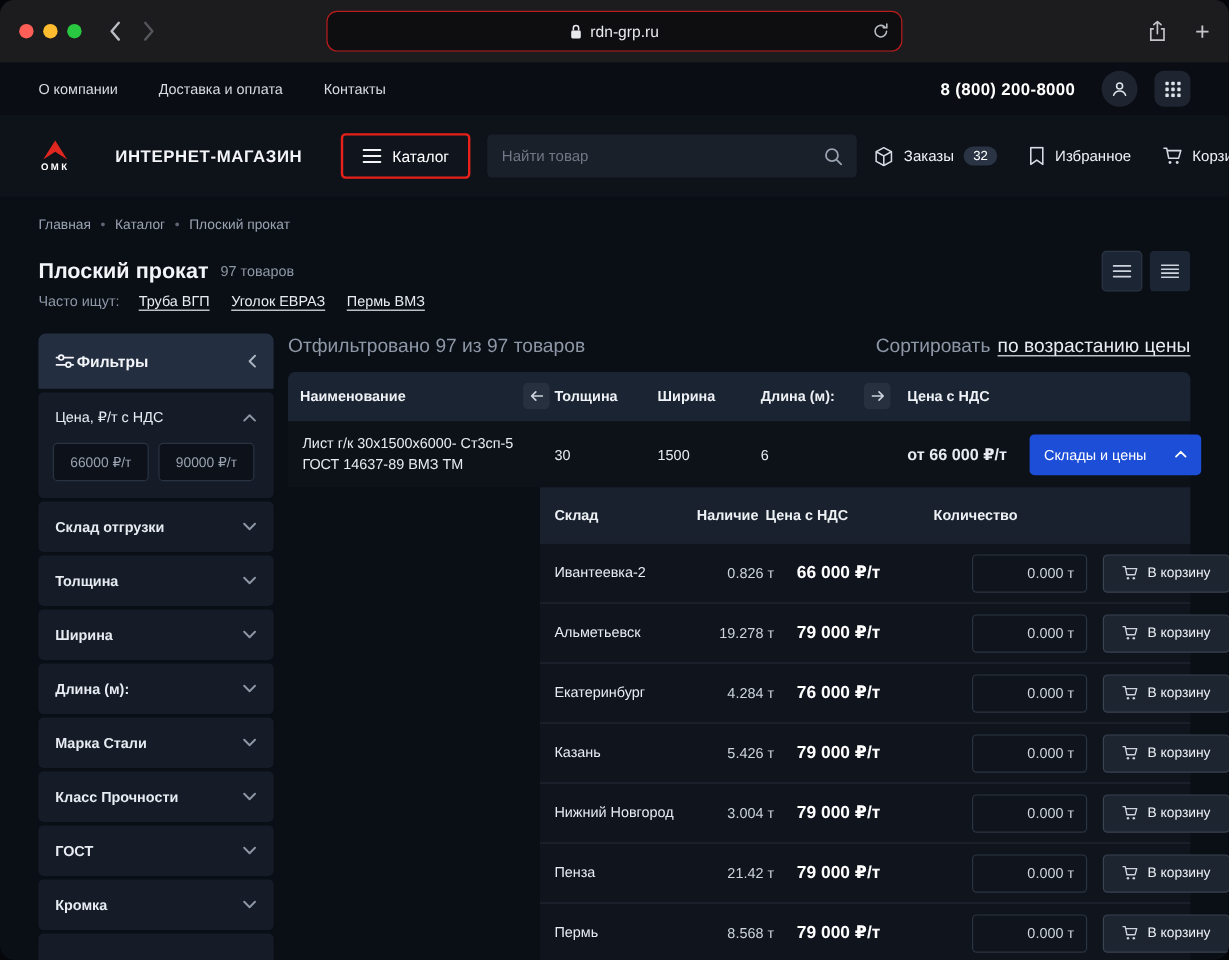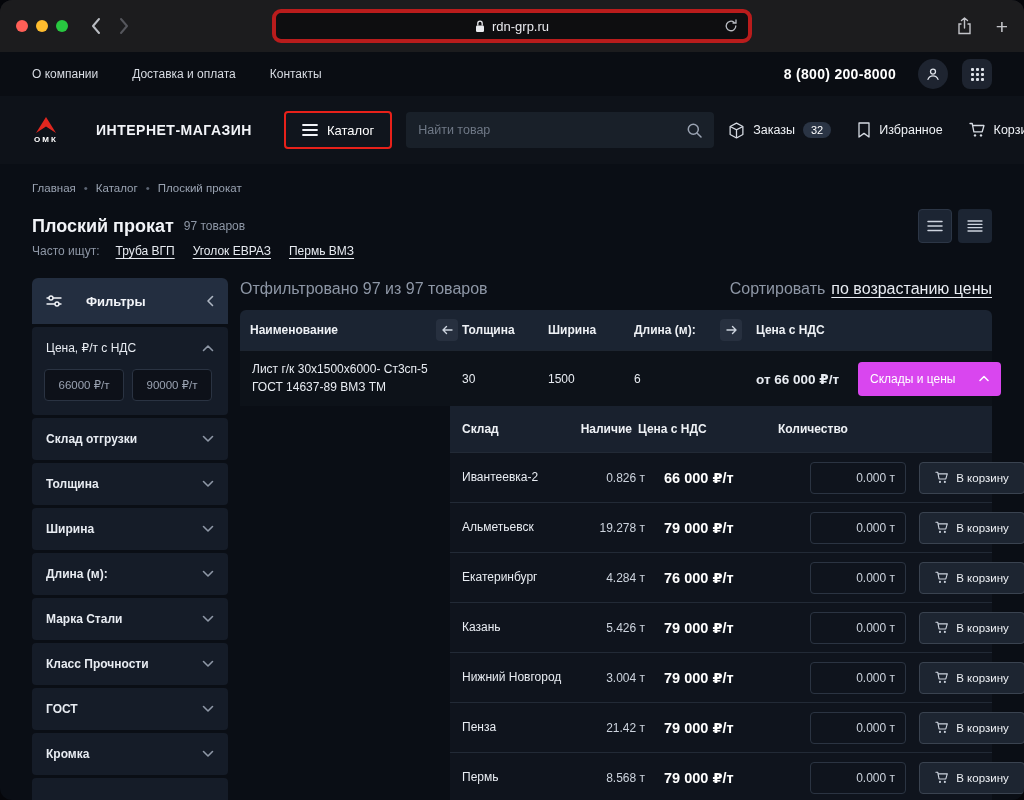--- a/index.html
+++ b/index.html
@@ -9,21 +9,21 @@
 
   
   .chrome { height:52px; background:#1c1c1e; display:flex; align-items:center; padding:0 16px; position:relative; }
   .traffic { display:flex; gap:8px; }
   .tl { width:12px; height:12px; border-radius:50%; display:inline-block; }
   .tl.red{ background:#ff5f57; } .tl.yellow{ background:#febc2e; } .tl.green{ background:#28c840; }
   .navbtns { display:flex; gap:18px; margin-left:22px; color:#b9bcc2; }
   .navbtn { display:flex; align-items:center; cursor:default; }
   .navbtn.dim { color:#55565c; }
   .urlbar { position:absolute; left:50%; transform:translateX(-50%); width:480px; height:34px;
-    background:#0e0e10; border:4px solid #b91c1c; border-radius:9px; display:flex; align-items:center;
+    background:#0e0e10; border:1px solid #b91c1c; border-radius:9px; display:flex; align-items:center;
     justify-content:center; color:#e9eaee; font-size:13px; gap:7px; }
   .urlbar .reload { position:absolute; right:10px; color:#b9bcc2; display:flex; }
   .chrome-right { margin-left:auto; display:flex; align-items:center; gap:24px; color:#c3c4c9; }
   .plus { font-size:21px; line-height:1; color:#c3c4c9; }
 
   
   .utilnav { height:44px; background:#0a0d13; display:flex; align-items:center; padding:0 32px; }
   .utillinks { display:flex; gap:34px; }
   .utillink { color:#d7dbe2; font-size:12px; cursor:pointer; }
   .util-right { margin-left:auto; display:flex; align-items:center; gap:14px; }
@@ -65,21 +65,21 @@
   .viewbtn.second { border-color:transparent; }
   .oftenrow { margin-top:1px; display:flex; align-items:center; gap:16px; font-size:12px; }
   .oftenlabel { color:#8e97a6; }
   .oftenlink { color:#e8ecf2; text-decoration:underline; text-underline-offset:3px; cursor:pointer; }
 
   .content { display:flex; gap:12px; margin-top:20px; align-items:flex-start; }
 
   
   .sidebar { width:196px; flex:0 0 196px; }
   .filters-head { height:46px; background:#232e40; border-radius:6px 6px 0 0; display:flex; align-items:center;
-    padding:0 14px; gap:24px; color:#f2f4f8; font-size:13px; font-weight:700; cursor:pointer; margin-bottom:3px; }
+    padding:0 14px; gap:2px; color:#f2f4f8; font-size:13px; font-weight:700; cursor:pointer; margin-bottom:3px; }
   .filters-head .chev { margin-left:auto; color:#aeb6c2; display:flex; }
   .filter-card { background:#151c28; border-radius:4px; margin-bottom:3px; }
   .fc-head { height:42px; display:flex; align-items:center; justify-content:space-between; padding:0 14px;
     color:#e8ecf2; font-size:12px; font-weight:400; cursor:pointer;border-radius:16px; }
   .fc-head .chev, .fc-row .chev { color:#8e97a6; display:flex; }
   .price-inputs { display:flex; gap:8px; padding:0 16px 14px 12px; }
   .price-inputs input { width:50%; height:32px; background:#0d1119; border:1px solid #2a3342; border-radius:4px;
     color:#9aa3b2; font-size:11.5px; text-align:center; outline:none; font-family:inherit; }
   .fc-row { height:42px; display:flex; align-items:center; justify-content:space-between; padding:0 14px; cursor:pointer; }
   .fc-label { color:#e8ecf2; font-size:12px; font-weight:700; }
@@ -95,21 +95,21 @@
   .pgrid { display:grid; grid-template-columns:186px 26px 86px 86px 86px 26px 112px 1fr; align-items:center; padding:0 10px; }
   .ptable-head { height:40px; background:#1b2432; border-radius:6px 6px 0 0; margin-top:12px;
     color:#eef1f5; font-size:12px; font-weight:700; }
   .navsq { width:22px; height:22px; background:#27303f; border:none; border-radius:4px; color:#cdd4de;
     display:flex; align-items:center; justify-content:center; cursor:pointer; }
   .c-price { padding-left:10px; }
 
   .prow { min-height:56px; background:#0d1219; border-top:1px solid #1d2530; color:#e8ecf2; font-size:12px; }
   .p-name { line-height:1.45; padding:9px 8px 9px 2px; cursor:pointer; }
   .p-price { font-weight:700; font-size:13.5px; padding-left:10px; white-space:nowrap; }
-  .redbtn { justify-self:end; height:34px; padding:0 12px; background:#d946ef; border:none; border-radius:4px;
+  .redbtn { justify-self:end; height:34px; padding:0 12px; background:#1d4ed8; border:none; border-radius:4px;
     color:#fff; font-size:12px; display:flex; align-items:center; gap:24px; cursor:pointer; white-space:nowrap; }
 
   .subtable { margin-left:210px; }
   .subgrid { display:grid; grid-template-columns:112px 64px 120px 1fr 96px 106px; align-items:center; padding:0 12px; }
   .sub-head { height:46px; background:#19212e; color:#eef1f5; font-size:12px; font-weight:700; }
   .sub-head .qhdr { grid-column:5 / 7; justify-self:start; }
   .r { text-align:right; padding-right:6px; }
   .wh-row { height:50px; background:#0f141d; border-top:1px solid #222a36;gap:13px; }
   .wh-name { color:#e8ecf2; font-size:12px; line-height:1.3; padding-right:6px; }
   .wh-stock { color:#cdd4de; font-size:12px; }

